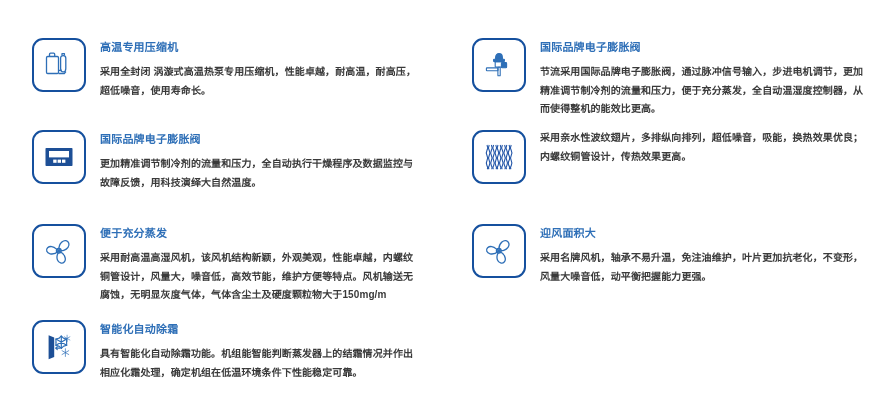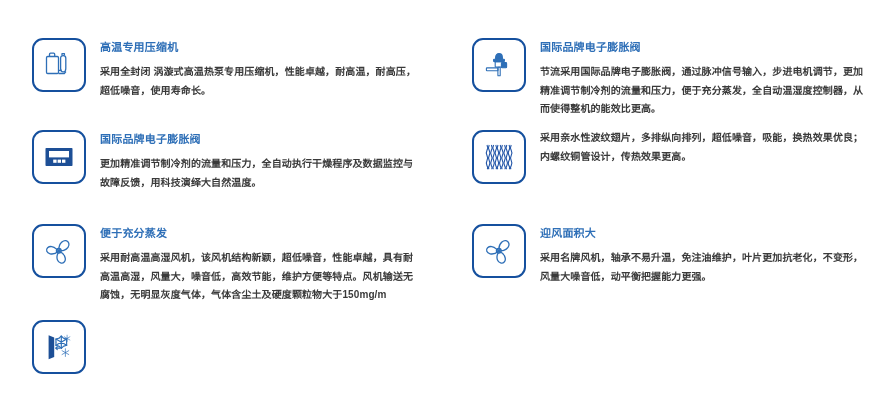--- a/index.html
+++ b/index.html
@@ -159,21 +159,21 @@
           <path d="M17 16.2c-.4-3.1.6-6.1 2.9-8.2 2.6-2.3 6-1.6 6.9 1.2.9 2.9-1.3 5.9-5 7.1-1.4.5-3 .6-4.8-.1z"></path>
           <path d="M17.6 17.6c2.9 1.1 5 3.4 5.6 6.4.7 3.4-1.8 5.8-4.6 4.9-2.9-.9-4.3-4.4-3.3-8.1.4-1.4 1.1-2.7 2.3-3.2z"></path>
           <path d="M16.2 17.2c-2.2 2.2-5.1 3.2-8.1 2.6-3.4-.7-4.6-3.9-2.5-6 2.2-2.1 5.9-1.6 8.6 1.1 1 1 1.8 2.2 2 2.3z"></path>
           <circle cx="16.8" cy="16.8" r="2.4" fill="#5b8ec9" stroke="#2e6fb7"></circle>
           <path d="M15.1 15.1 18.5 18.5M18.5 15.1 15.1 18.5"></path>
         </g>
       </svg>
     </div>
     <div class="feature-body">
       <div class="feature-title">便于充分蒸发</div>
-      <div class="feature-desc">采用耐高温高湿风机，该风机结构新颖，超低噪音，性能卓越，具有耐高温高湿，风量大，噪音低，高效节能，维护方便等特点。风机输送无腐蚀，无明显灰度气体，气体含尘土及硬度颗粒物大于150mg/m</div>
+      <div class="feature-desc">采用耐高温高湿风机，该风机结构新颖，外观美观，性能卓越，内螺纹铜管设计，风量大，噪音低，高效节能，维护方便等特点。风机输送无腐蚀，无明显灰度气体，气体含尘土及硬度颗粒物大于150mg/m</div>
     </div>
   </div>
 
   <div class="feature-card col-right r3">
     <div class="icon-frame">
       <svg width="34" height="34" viewBox="0 0 34 34" aria-hidden="true">
         <g fill="none" stroke="#2e6fb7" stroke-width="1.3" stroke-linejoin="round">
           <path d="M17 16.2c-.4-3.1.6-6.1 2.9-8.2 2.6-2.3 6-1.6 6.9 1.2.9 2.9-1.3 5.9-5 7.1-1.4.5-3 .6-4.8-.1z"></path>
           <path d="M17.6 17.6c2.9 1.1 5 3.4 5.6 6.4.7 3.4-1.8 5.8-4.6 4.9-2.9-.9-4.3-4.4-3.3-8.1.4-1.4 1.1-2.7 2.3-3.2z"></path>
           <path d="M16.2 17.2c-2.2 2.2-5.1 3.2-8.1 2.6-3.4-.7-4.6-3.9-2.5-6 2.2-2.1 5.9-1.6 8.6 1.1 1 1 1.8 2.2 2 2.3z"></path>
@@ -202,17 +202,21 @@
           <g transform="translate(25.1,8.4) scale(0.52)">
             <path d="M0-6.2V6.2M-5.4-3.1 5.4 3.1M-5.4 3.1 5.4-3.1"></path>
           </g>
           <g transform="translate(23.4,22.6) scale(0.62)">
             <path d="M0-6.2V6.2M-5.4-3.1 5.4 3.1M-5.4 3.1 5.4-3.1"></path>
           </g>
           <path d="M13.6 18.1h4.4M13.6 18.1l1.7-1.5M13.6 18.1l1.7 1.5"></path>
         </g>
       </svg>
     </div>
+    <div class="feature-body">
+      <div class="feature-title">智能化自动除霜</div>
+      <div class="feature-desc">具有智能化自动除霜功能。机组能智能判断蒸发器上的结霜情况并作出相应化霜处理，确定机组在低温环境条件下性能稳定可靠。</div>
+    </div>
   </div>
 
   <div class="feature-card col-right r4"></div>
 
 </div>
 
 </body></html>

